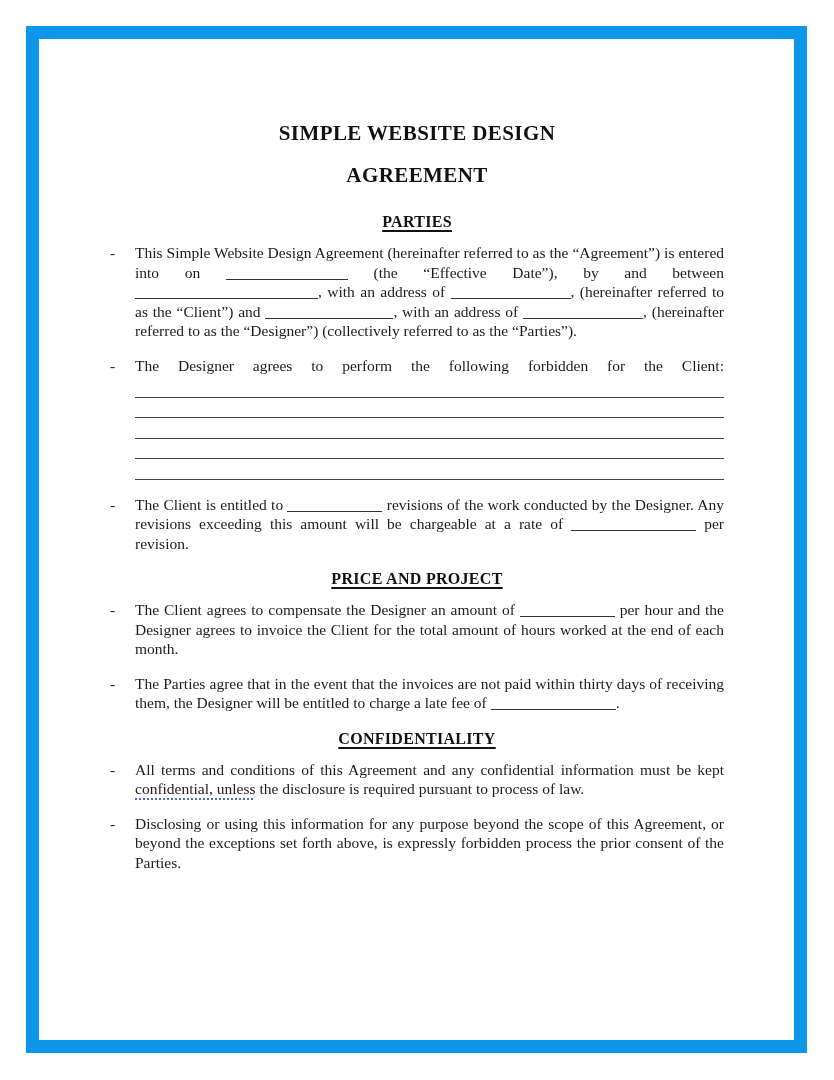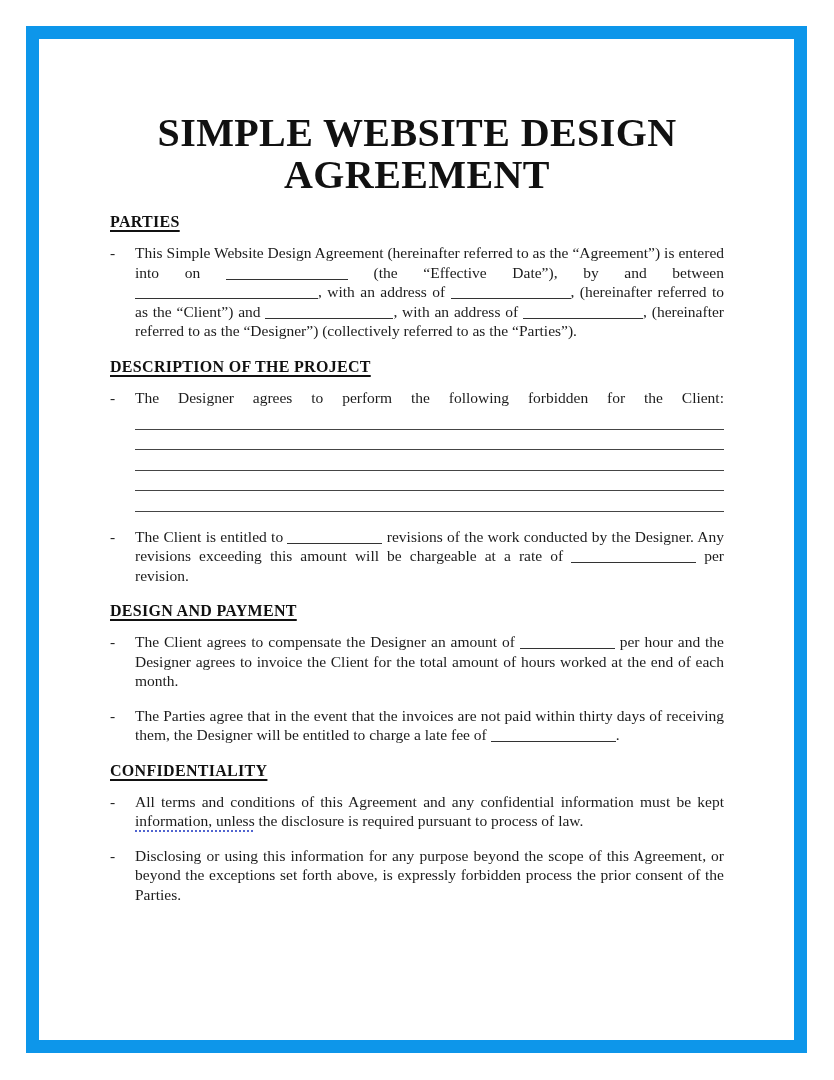--- a/index.html
+++ b/index.html
@@ -25,38 +25,39 @@
     pointer-events: none;
   }
   .content {
     position: absolute;
     left: 110px;
     right: 110px;
     top: 39px;
   }
   h1.doc-title {
     margin: 73px 0 16px 0;
-    font-size: 40px;
+    font-size: 21px;
     font-weight: bold;
     line-height: 42px;
     color: #111111;
     text-align: center;
     letter-spacing: 0.4px;
   }
   h1.doc-title .tline { display: block; }
   h2.sec-heading {
     margin: 16px 0 12px 0;
     font-size: 16px;
     font-weight: bold;
     color: #111111;
     text-decoration: underline;
     text-decoration-thickness: 1.5px;
     text-underline-offset: 3px;
     letter-spacing: 0.3px;
     line-height: 19px;
+    text-align: center;
   }
   .bullet {
     display: flex;
     margin: 0 0 15px 0;
     font-size: 15.5px;
     line-height: 19.5px;
   }
   .bullet .marker {
     flex: none;
     width: 25px;
@@ -92,48 +93,47 @@
     <h1 class="doc-title">
       <span class="tline">SIMPLE WEBSITE DESIGN</span>
       <span class="tline">AGREEMENT</span>
     </h1>
     <div id="sections">
         <h2 class="sec-heading">PARTIES</h2>
         <div class="bullet">
           <span class="marker">-</span>
           <div class="btext"><span>This Simple Website Design Agreement (hereinafter referred to as the </span><span class="b">“Agreement”</span><span>) is entered into on </span><span class="blank" style="width: 122px;"></span><span> (the </span><span class="b">“Effective Date”</span><span>), by and between </span><span class="blank" style="width: 183px;"></span><span>, with an address of </span><span class="blank" style="width: 120px;"></span><span>, (hereinafter referred to as the </span><span class="b">“Client”</span><span>) and </span><span class="blank" style="width: 128px;"></span><span>, with an address of </span><span class="blank" style="width: 120px;"></span><span>, (hereinafter referred to as the </span><span class="b">“Designer”</span><span>) (collectively referred to as the </span><span class="b">“Parties”</span><span>).</span></div>
         </div>
-        <h2 class="sec-heading">DESCRIPTION OF THE PROJECT</h2>
         <div class="bullet">
           <span class="marker">-</span>
           <div class="btext force-justify"><span>The Designer agrees to perform the following forbidden for the Client:</span><div class="wline-group">
               <div class="wline"></div>
               <div class="wline"></div>
               <div class="wline"></div>
               <div class="wline"></div>
               <div class="wline"></div>
             </div></div>
         </div>
         <div class="bullet">
           <span class="marker">-</span>
           <div class="btext"><span>The Client is entitled to </span><span class="blank" style="width: 95px;"></span><span> revisions of the work conducted by the Designer. Any revisions exceeding this amount will be chargeable at a rate of </span><span class="blank" style="width: 125px;"></span><span> per revision.</span></div>
         </div>
-        <h2 class="sec-heading">DESIGN AND PAYMENT</h2>
+        <h2 class="sec-heading">PRICE AND PROJECT</h2>
         <div class="bullet">
           <span class="marker">-</span>
           <div class="btext"><span>The Client agrees to compensate the Designer an amount of </span><span class="blank" style="width: 95px;"></span><span> per hour and the Designer agrees to invoice the Client for the total amount of hours worked at the end of each month.</span></div>
         </div>
         <div class="bullet">
           <span class="marker">-</span>
           <div class="btext"><span>The Parties agree that in the event that the invoices are not paid within thirty days of receiving them, the Designer will be entitled to charge a late fee of </span><span class="blank" style="width: 125px;"></span><span>.</span></div>
         </div>
         <h2 class="sec-heading">CONFIDENTIALITY</h2>
         <div class="bullet">
           <span class="marker">-</span>
-          <div class="btext"><span>All terms and conditions of this Agreement and any confidential information must be kept </span><span class="squiggle">information, unless</span><span> the disclosure is required pursuant to process of law.</span></div>
+          <div class="btext"><span>All terms and conditions of this Agreement and any confidential information must be kept </span><span class="squiggle">confidential, unless</span><span> the disclosure is required pursuant to process of law.</span></div>
         </div>
         <div class="bullet">
           <span class="marker">-</span>
           <div class="btext"><span>Disclosing or using this information for any purpose beyond the scope of this Agreement, or beyond the exceptions set forth above, is expressly forbidden process the prior consent of the Parties.</span></div>
         </div>
       </div>
   </div>
 </div>
 
 </body></html>

